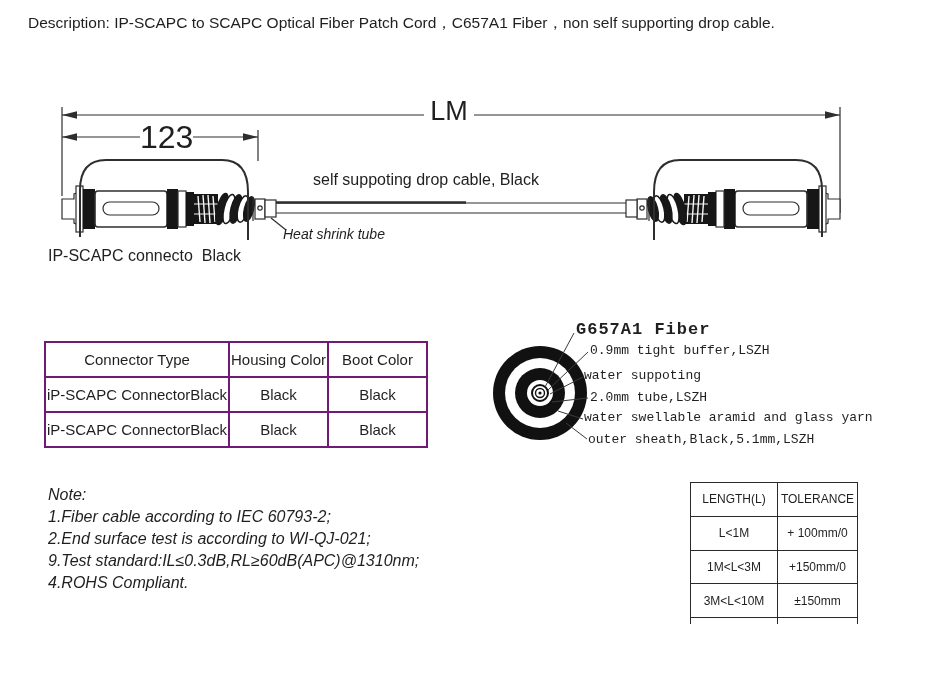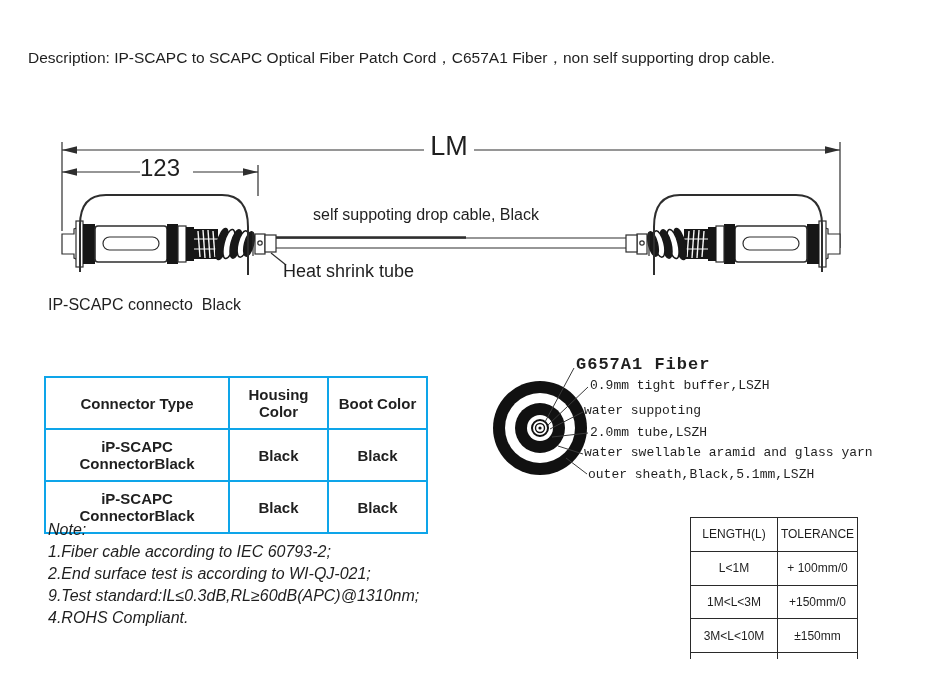--- a/index.html
+++ b/index.html
@@ -1,27 +1,27 @@
 <!DOCTYPE html>
 <html><head>
 <meta charset="utf-8">
 <style>
   html,body{margin:0;padding:0;background:#fff;}
   .stage{
     position:relative;width:926px;height:624px;background:#ffffff;
-    font-family:"Liberation Sans",sans-serif;color:#1f1f1f;overflow:hidden;margin-top:35px;
+    font-family:"Liberation Sans",sans-serif;color:#1f1f1f;overflow:hidden;
   }
   .abs{position:absolute;}
   .lbl{white-space:pre;line-height:1.1;}
   .mono{font-family:"Liberation Mono","DejaVu Sans Mono",monospace;}
   svg{position:absolute;left:0;top:0;}
   
   .ctable{border-collapse:collapse;table-layout:fixed;background:#fff;}
-  .ctable td{border:2px solid #0ea5e9;text-align:center;vertical-align:middle;
-    font-size:15px;font-weight:700;padding:8px;height:33px;}
+  .ctable td{border:2px solid #701a75;text-align:center;vertical-align:middle;
+    font-size:15px;font-weight:400;padding:0;height:33px;}
   
   .ttable{border-collapse:collapse;table-layout:fixed;background:#fff;}
   .ttable td{border:1.5px solid #2a2a2a;text-align:center;vertical-align:middle;
     font-size:12px;font-weight:400;padding:0;height:32.8px;}
   .notes div{font-size:16px;line-height:22px;}
 </style>
 </head>
 <body>
 
 <div class="stage">
@@ -114,27 +114,27 @@
           <line x1="566" y1="423" x2="587" y2="439"></line>
         </g>
       </g>
     </g>
   </svg>
 
   <div class="abs lbl" style="left:28px;top:14px;font-size:15.5px;">Description: IP-SCAPC to SCAPC Optical Fiber Patch Cord，C657A1 Fiber，non self supporting drop cable.</div>
 
   <div class="abs lbl" style="left:424px;top:97px;width:50px;text-align:center;font-size:27px;background:#fff;">LM</div>
 
-  <div class="abs lbl" style="left:140px;top:120px;width:53px;text-align:left;font-size:24px;background:#fff;">123</div>
+  <div class="abs lbl" style="left:140px;top:120px;width:53px;text-align:right;font-size:32px;background:#fff;">123</div>
 
   <div class="abs lbl" style="left:313px;top:171px;font-size:16px;">self suppoting drop cable, Black</div>
 
-  <div class="abs lbl" style="left:283px;top:227px;font-size:18px;">Heat shrink tube</div>
-
-  <div class="abs lbl" style="left:48px;top:261px;font-size:16px;">IP-SCAPC connecto  Black</div>
+  <div class="abs lbl" style="left:283px;top:227px;font-size:14px;font-style:italic;">Heat shrink tube</div>
+
+  <div class="abs lbl" style="left:48px;top:247px;font-size:16px;">IP-SCAPC connecto  Black</div>
 
 
   <table class="ctable abs" style="left:44px;top:341px;width:382px;">
     <colgroup>
         <col style="width:184px">
         <col style="width:99px">
         <col style="width:99px">
       </colgroup>
     <tbody>
         <tr>

